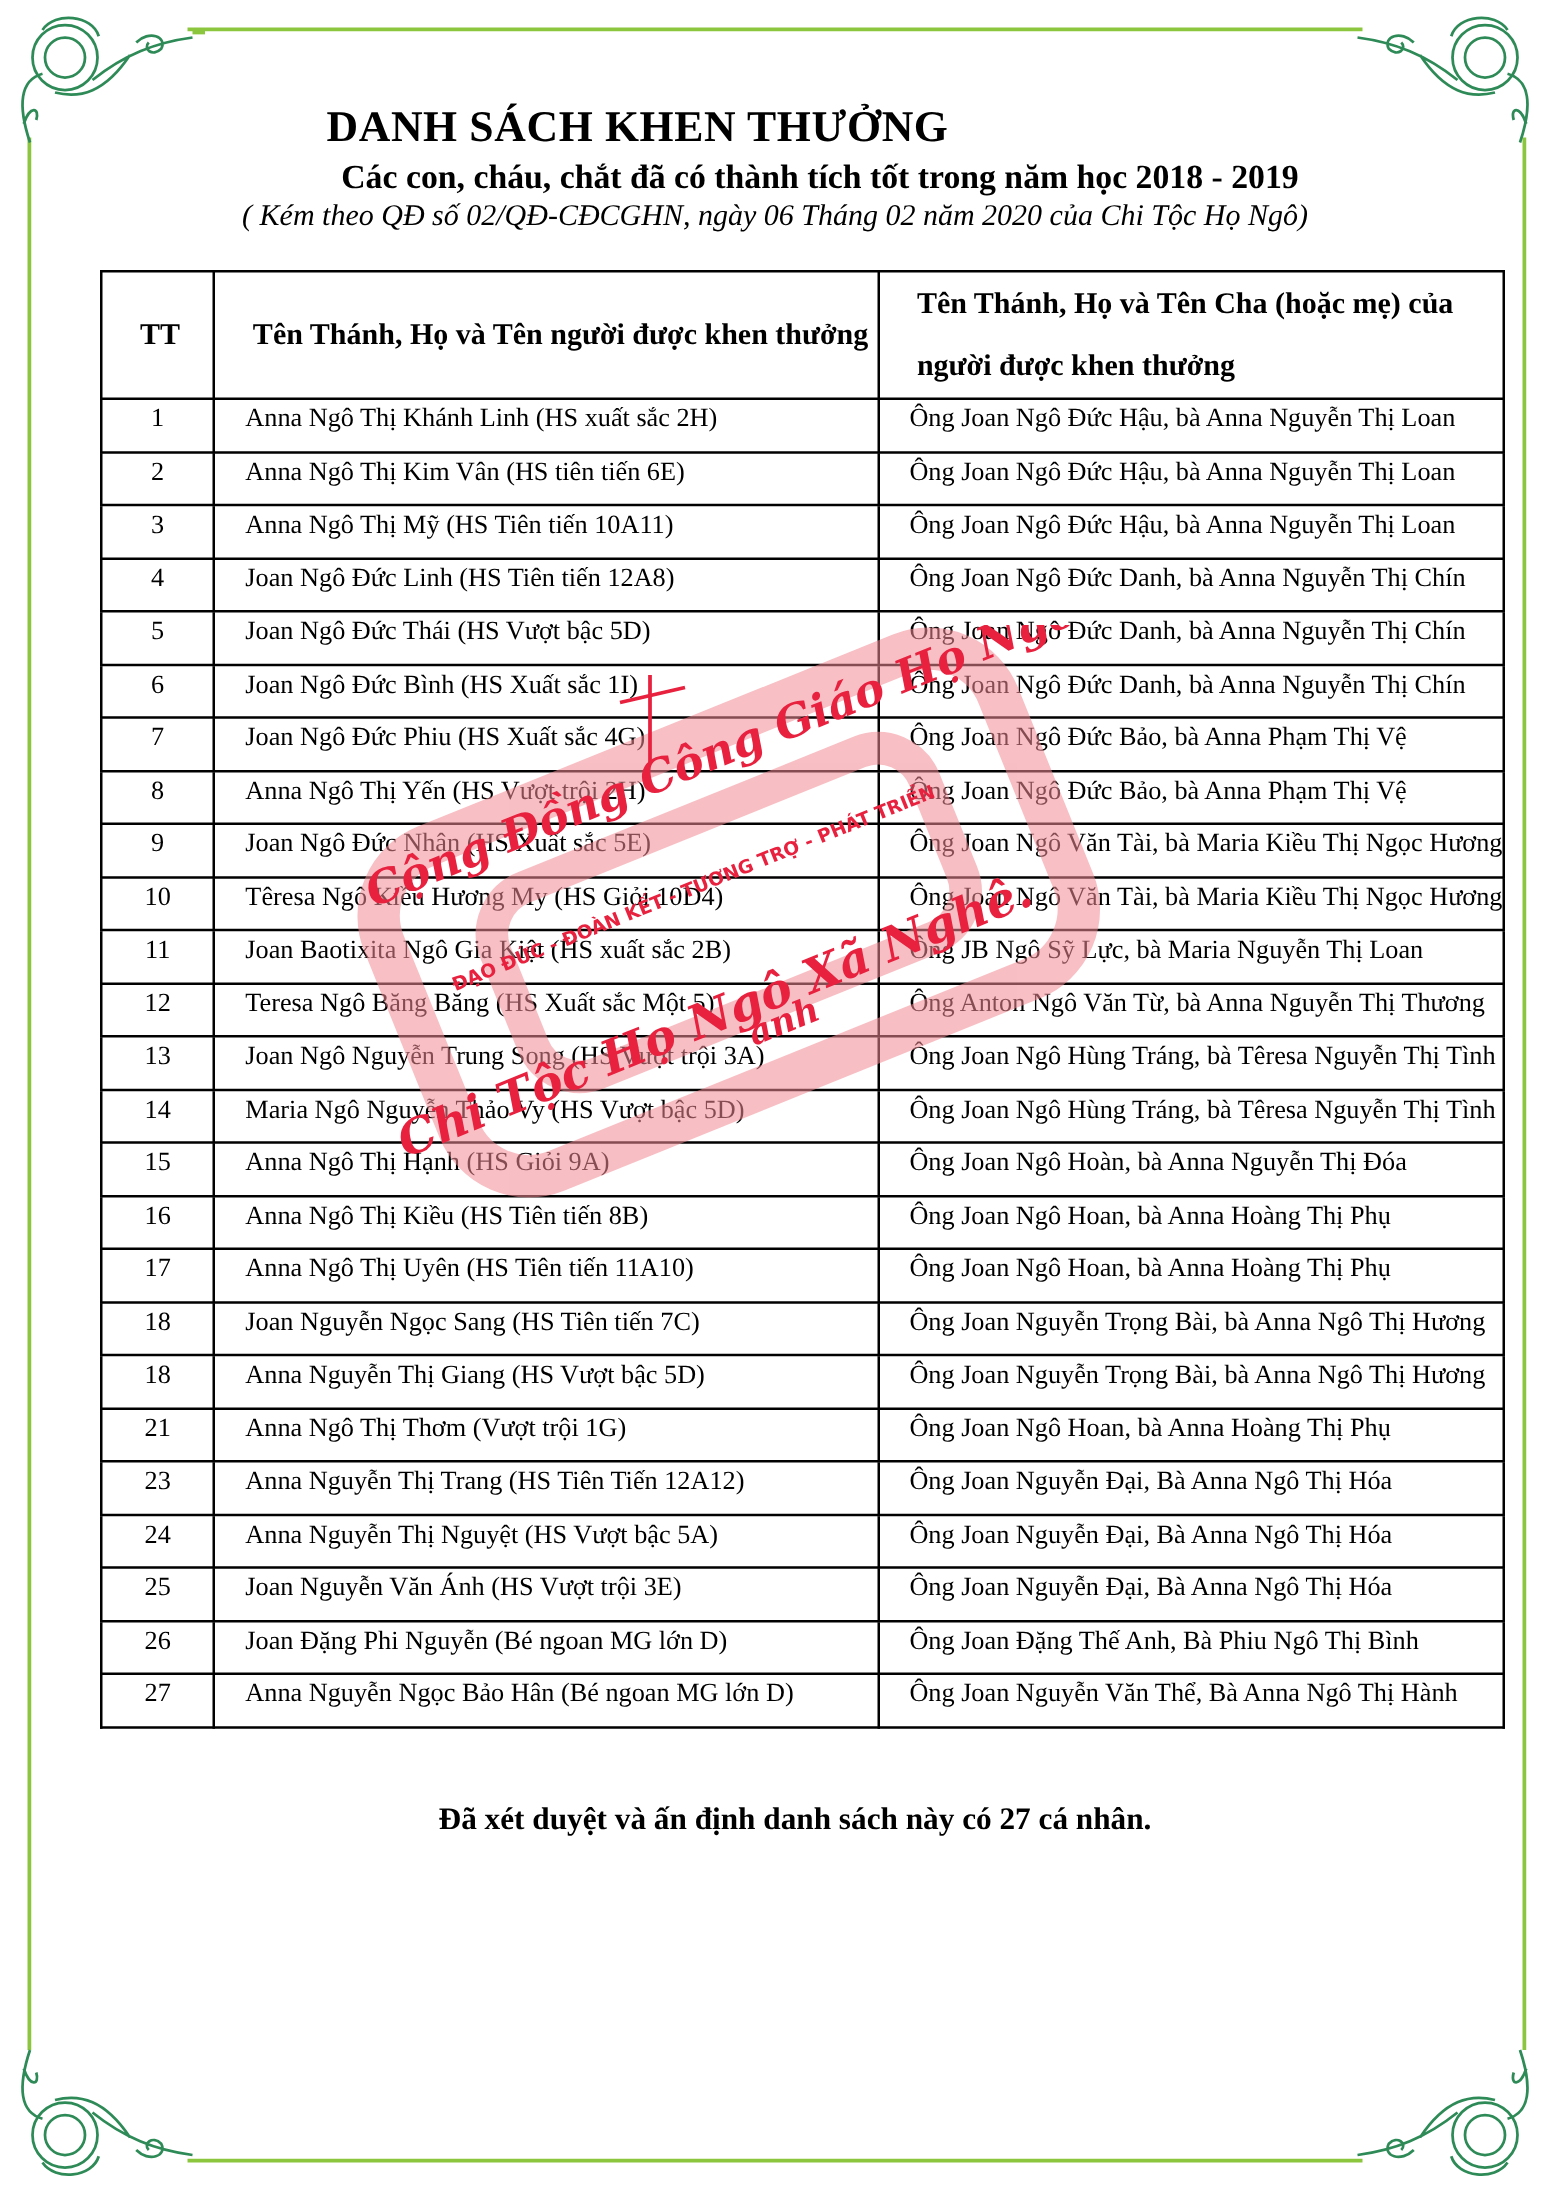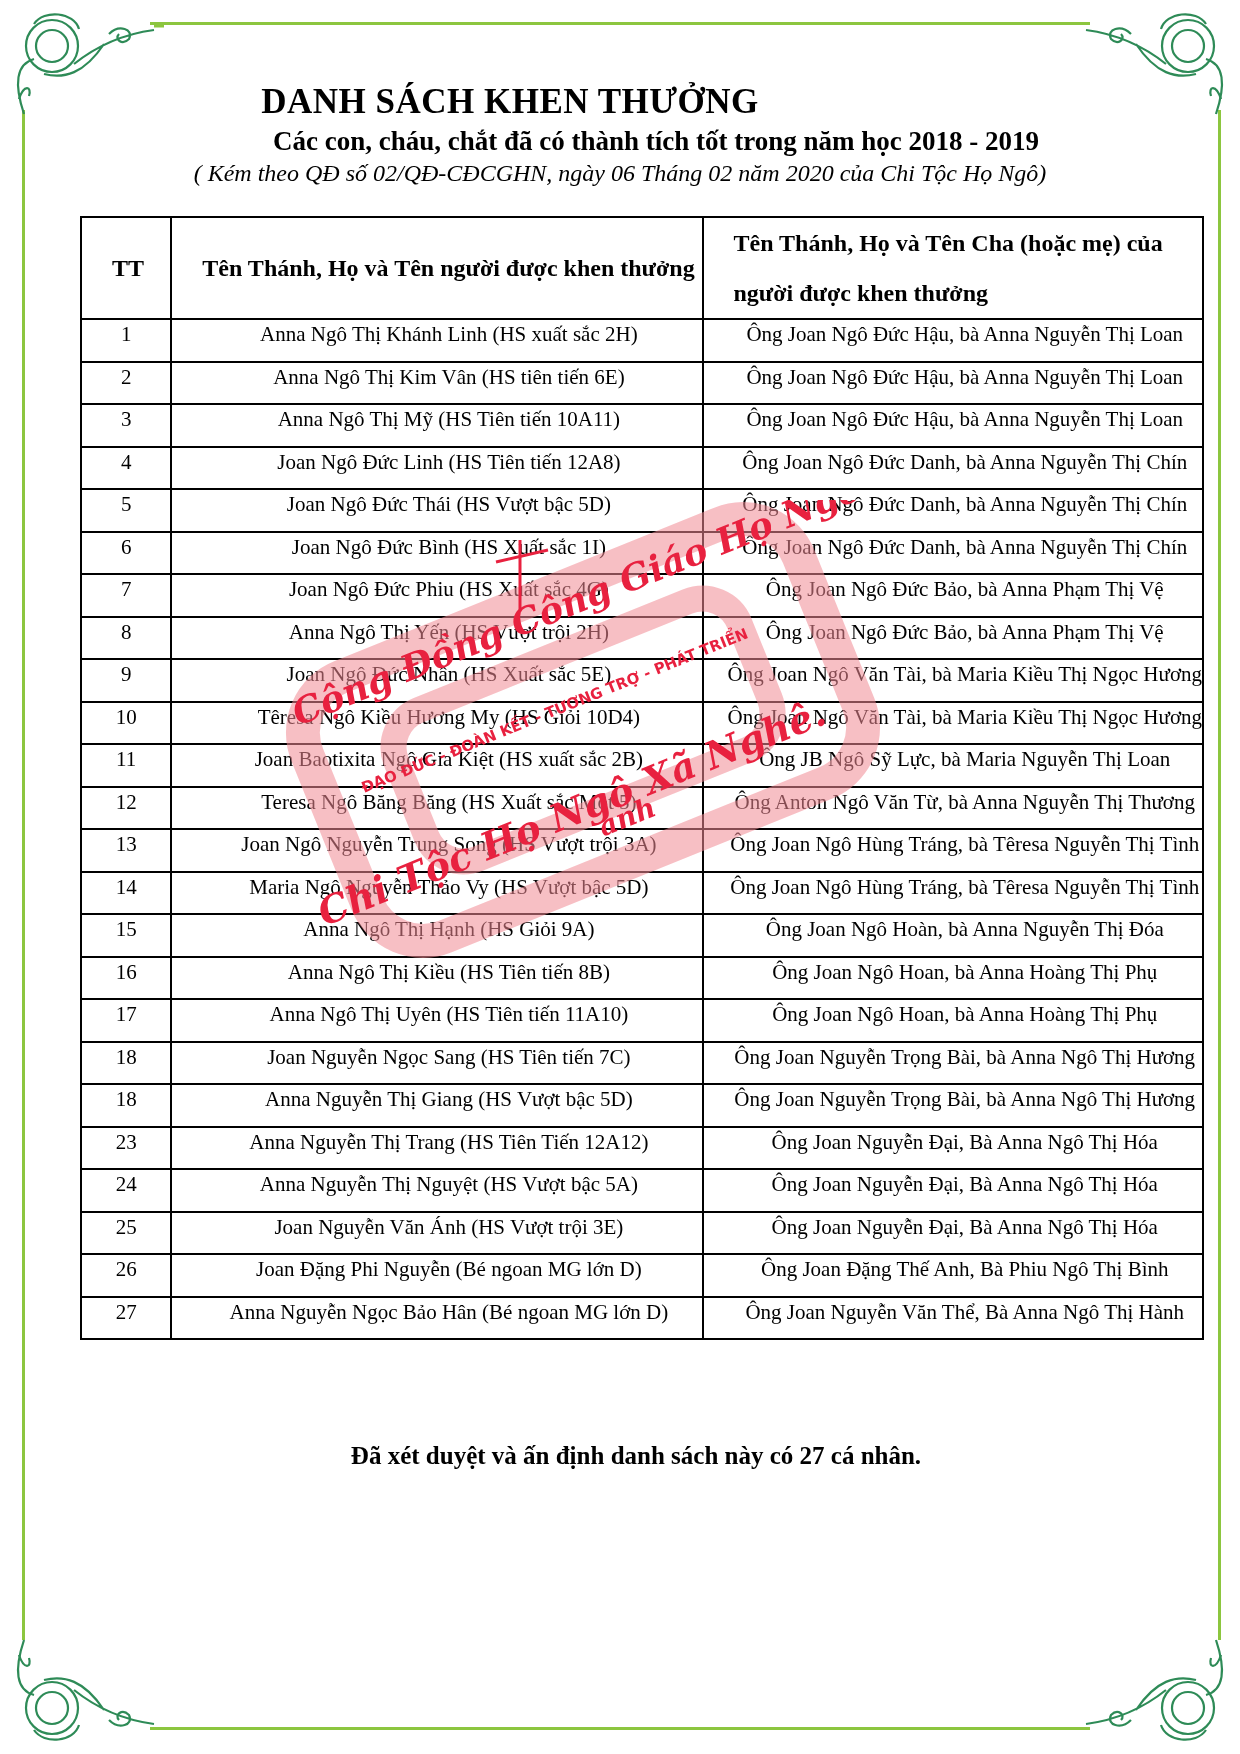--- a/index.html
+++ b/index.html
@@ -37,21 +37,21 @@
     }
     table.list th, table.list td { border: 2px solid #000; padding: 0; }
     table.list th {
       font-weight: bold; font-size: 24px; height: 98px; line-height: 50px;
       text-align: left; vertical-align: middle; padding-left: 30px;
     }
     table.list th.tt { width: 61px; }
     table.list th.c2 { width: 506px; }
     table.list td { height: 38.5px; vertical-align: top; padding-top: 2px; }
     table.list td.num { text-align: center; }
-    table.list td.txt { padding-left: 24px; white-space: nowrap; text-align: center; }
+    table.list td.txt { padding-left: 24px; white-space: nowrap; }
 
     .footer {
       position: absolute; left: 0; width: 1240px; top: 1442px; text-align: center;
       font-weight: bold; font-size: 25px; padding-left: 16px;
     }
 
     .stamp {
       position: absolute; left: 258px; top: 500px; width: 650px; height: 460px;
       pointer-events: none;
     }
@@ -200,20 +200,25 @@
         <td class="num">18</td>
         <td class="txt">Joan Nguyễn Ngọc Sang (HS Tiên tiến 7C)</td>
         <td class="txt">Ông Joan Nguyễn Trọng Bài, bà Anna Ngô Thị Hương</td>
       </tr>
       <tr>
         <td class="num">18</td>
         <td class="txt">Anna Nguyễn Thị Giang (HS Vượt bậc 5D)</td>
         <td class="txt">Ông Joan Nguyễn Trọng Bài, bà Anna Ngô Thị Hương</td>
       </tr>
       <tr>
+        <td class="num">21</td>
+        <td class="txt">Anna Ngô Thị Thơm (Vượt trội 1G)</td>
+        <td class="txt">Ông Joan Ngô Hoan, bà Anna Hoàng Thị Phụ</td>
+      </tr>
+      <tr>
         <td class="num">23</td>
         <td class="txt">Anna Nguyễn Thị Trang (HS Tiên Tiến 12A12)</td>
         <td class="txt">Ông Joan Nguyễn Đại, Bà Anna Ngô Thị Hóa</td>
       </tr>
       <tr>
         <td class="num">24</td>
         <td class="txt">Anna Nguyễn Thị Nguyệt (HS Vượt bậc 5A)</td>
         <td class="txt">Ông Joan Nguyễn Đại, Bà Anna Ngô Thị Hóa</td>
       </tr>
       <tr>

